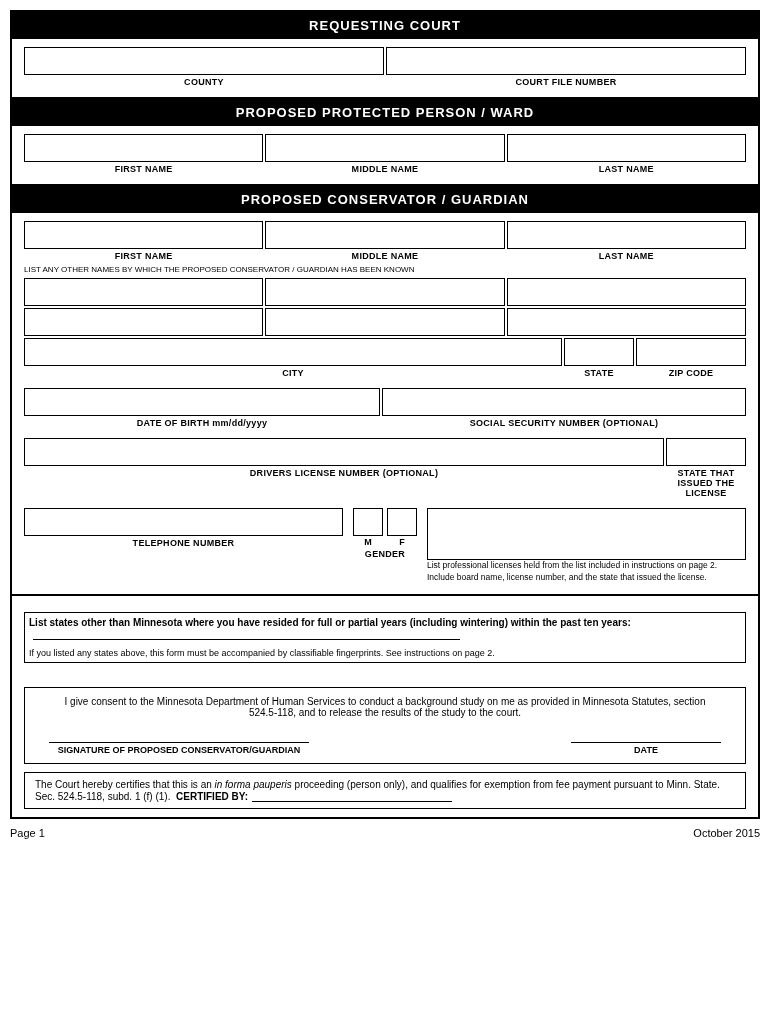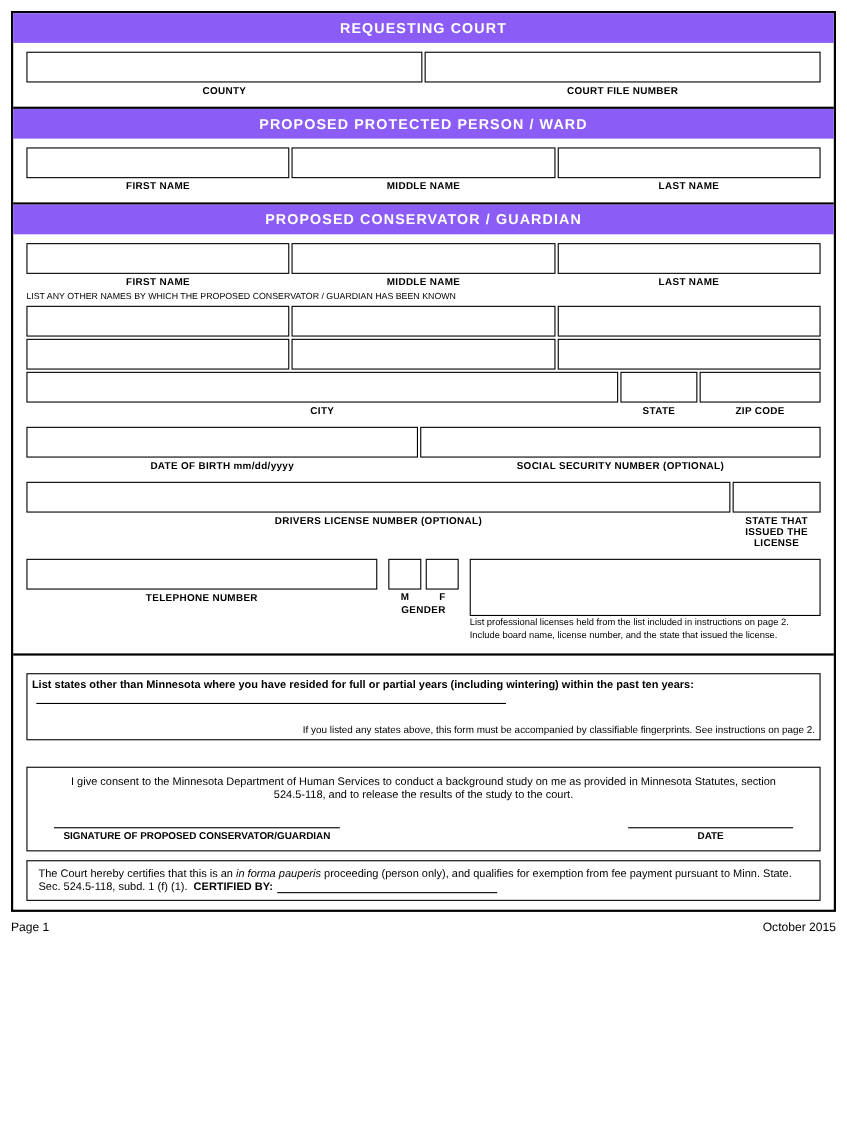--- a/index.html
+++ b/index.html
@@ -9,21 +9,21 @@
       width: 770px;
       min-height: 1024px;
       padding: 10px;
       font-size: 11px;
     }
     .form-container {
       border: 2px solid #000;
       width: 100%;
     }
     .section-header {
-      background: #8b5cf6;
+      background: #000000;
       color: #fff;
       text-align: center;
       font-weight: bold;
       font-size: 13px;
       padding: 6px 4px;
       letter-spacing: 1px;
     }
     .section-body {
       padding: 8px 12px;
       border-bottom: 2px solid #000;
@@ -100,22 +100,22 @@
     }
     .states-line {
       border-bottom: 1.5px solid #000;
       width: 60%;
       display: inline-block;
       margin-left: 4px;
       vertical-align: bottom;
     }
     .states-note {
       font-size: 9px;
-      text-align: right;
-      margin-top: 18px;
+      text-align: left;
+      margin-top: 8px;
     }
     .consent-box {
       border: 1.5px solid #000;
       padding: 8px 24px;
       margin-top: 24px;
     }
     .consent-text {
       font-size: 10px;
       text-align: center;
       margin-bottom: 12px;

